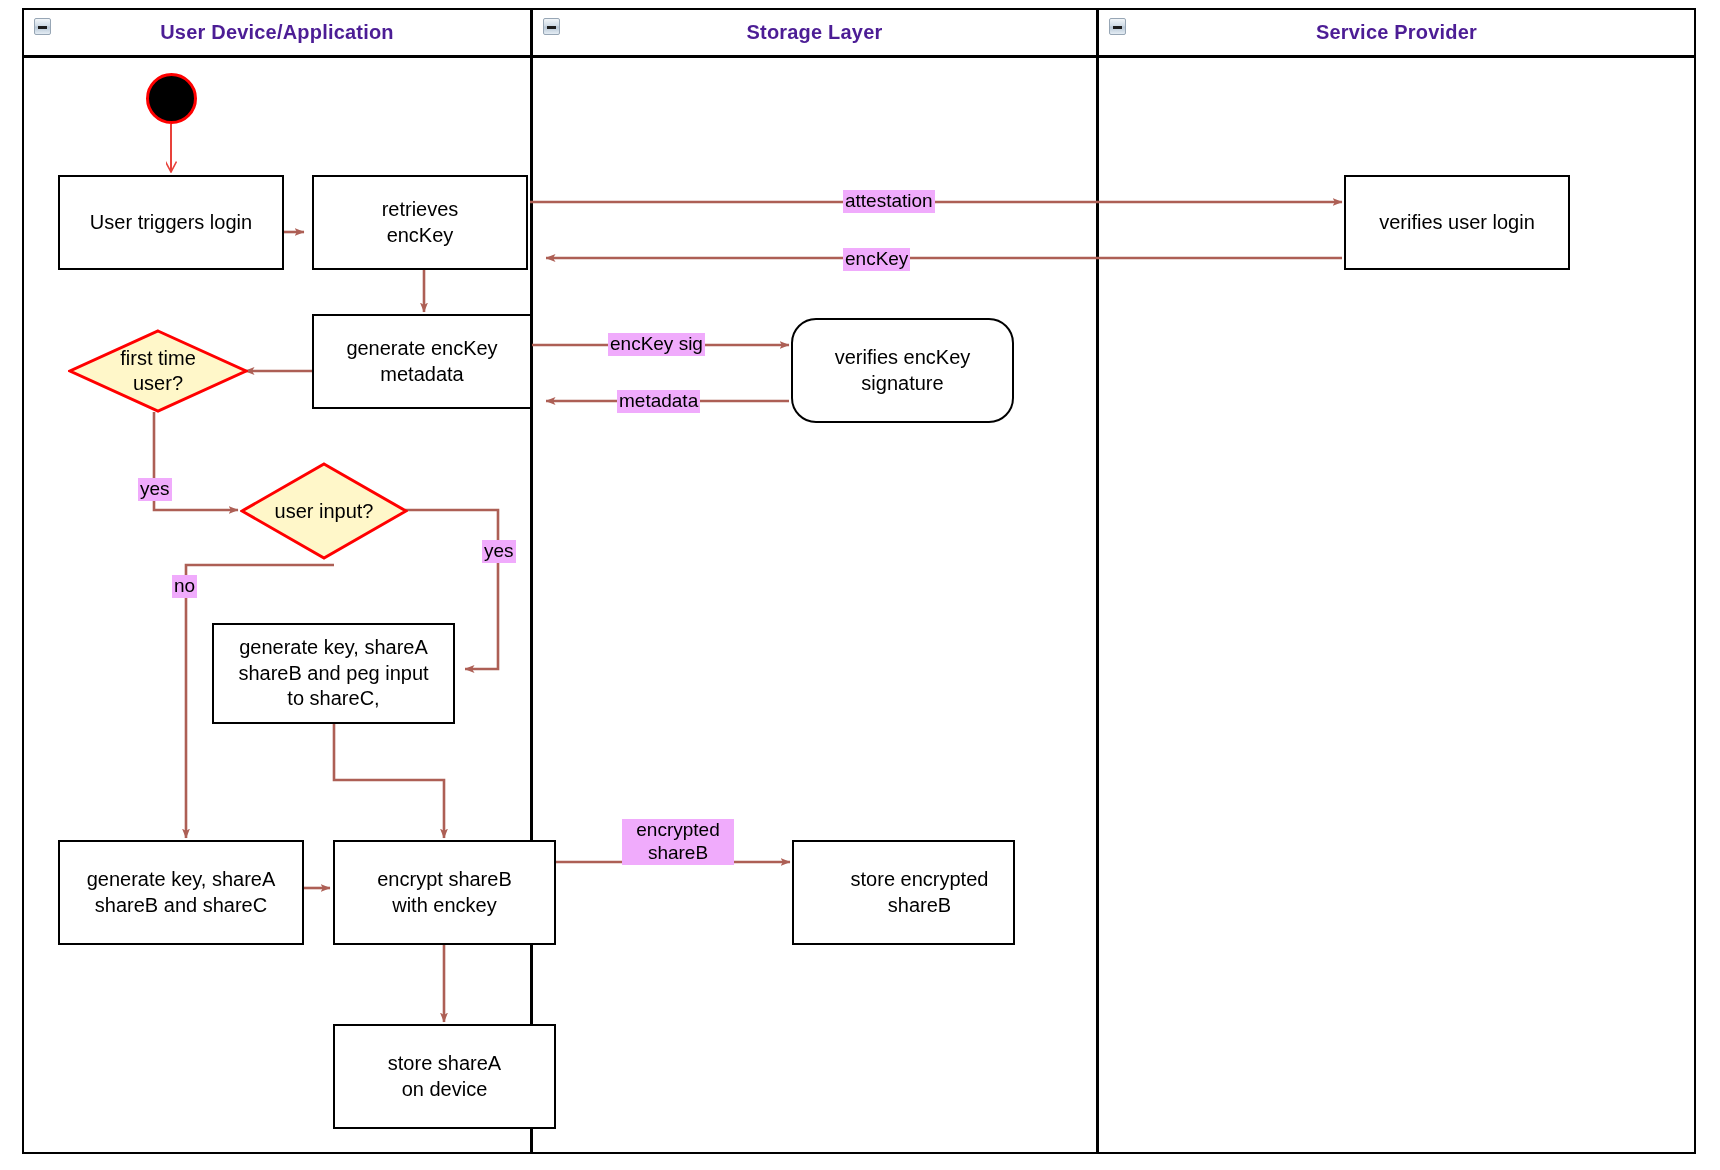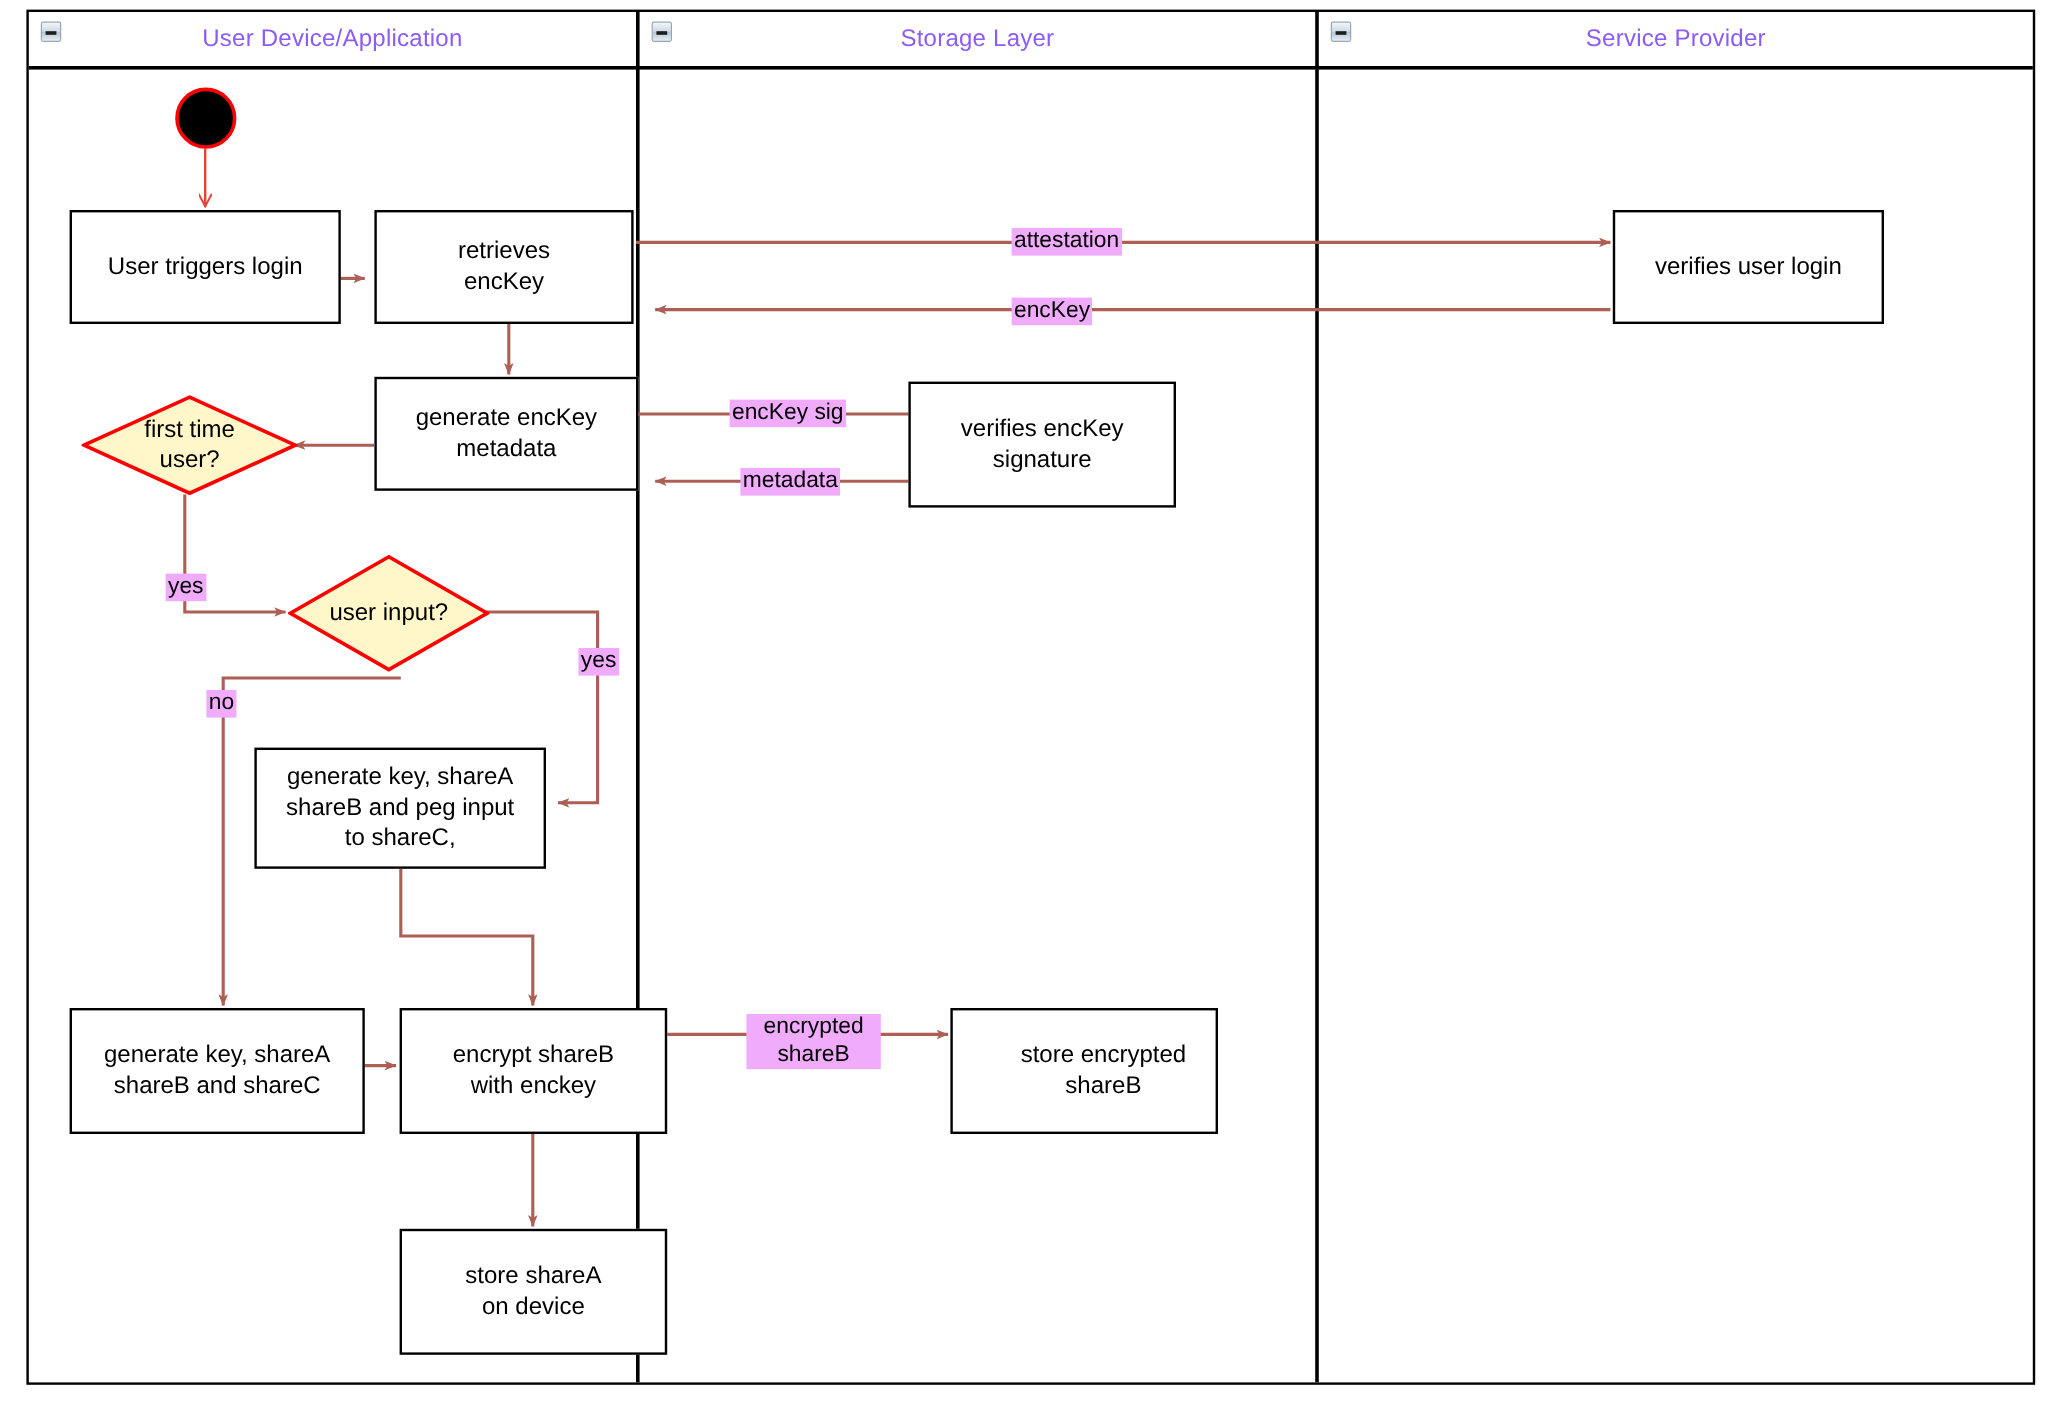--- a/index.html
+++ b/index.html
@@ -38,22 +38,22 @@
     position: absolute;
     top: 0;
     height: 45px;
     display: flex;
     align-items: center;
     justify-content: center;
     box-sizing: border-box;
   }
   .lane-title {
     font-size: 20px;
-    font-weight: normal;
-    color: #8b5cf6;
+    font-weight: bold;
+    color: #4c1d95;
     letter-spacing: 0.2px;
   }
   .collapse-icon {
     position: absolute;
     left: 10px;
     top: 8px;
     width: 17px;
     height: 17px;
     border: 1px solid #97a6b5;
     border-radius: 2px;
@@ -201,21 +201,21 @@
   <div class="node" style="left:58px;top:175px;width:226px;height:95px;">User triggers login</div>
 
   <div class="node" style="left:312px;top:175px;width:216px;height:95px;">retrieves
 encKey</div>
 
   <div class="node" style="left:1344px;top:175px;width:226px;height:95px;">verifies user login</div>
 
   <div class="node" style="left:312px;top:314px;width:220px;height:95px;">generate encKey
 metadata</div>
 
-  <div class="node" style="left:757px;top:318px;width:223px;height:105px;">verifies encKey signature</div>
+  <div class="node" style="left:791px;top:318px;width:223px;height:105px;border-radius:25px;">verifies encKey signature</div>
 
   <div class="decision" style="left:68px;top:329px;width:180px;height:84px;">
     <svg class="dshape" viewBox="0 0 180 84" preserveAspectRatio="none">
       <polygon points="90,2 178,42 90,82 2,42" fill="#fff7c9" stroke="#ff0000" stroke-width="3"></polygon>
     </svg>
     <div class="dlabel">first time
 user?</div>
   </div>
 
   <div class="decision" style="left:240px;top:462px;width:168px;height:98px;">
@@ -241,16 +241,16 @@
   <div class="node" style="left:333px;top:1024px;width:223px;height:105px;">store shareA
 on device</div>
 
   <div class="edge-label" style="left:843px;top:190px;">attestation</div>
   <div class="edge-label" style="left:843px;top:248px;">encKey</div>
   <div class="edge-label" style="left:608px;top:333px;">encKey sig</div>
   <div class="edge-label" style="left:617px;top:390px;">metadata</div>
   <div class="edge-label" style="left:138px;top:478px;">yes</div>
   <div class="edge-label" style="left:482px;top:540px;">yes</div>
   <div class="edge-label" style="left:172px;top:575px;">no</div>
-  <div class="edge-label" style="left:622px;top:845px;width:108px;">encrypted
+  <div class="edge-label" style="left:622px;top:819px;width:108px;">encrypted
 shareB</div>
 
 </div>
 
 </body></html>

